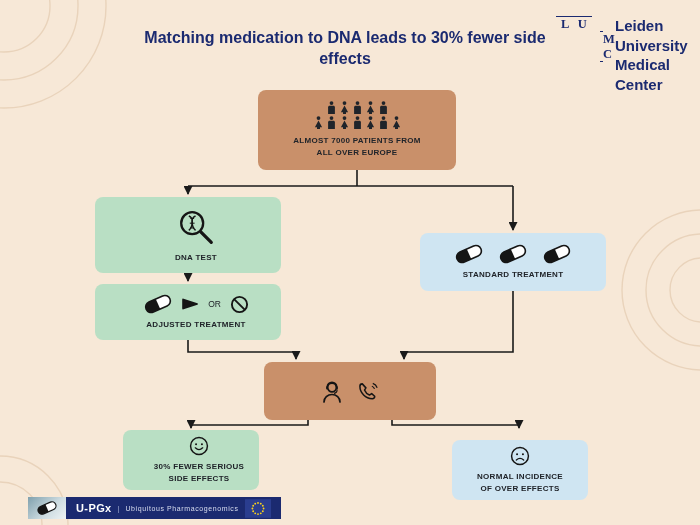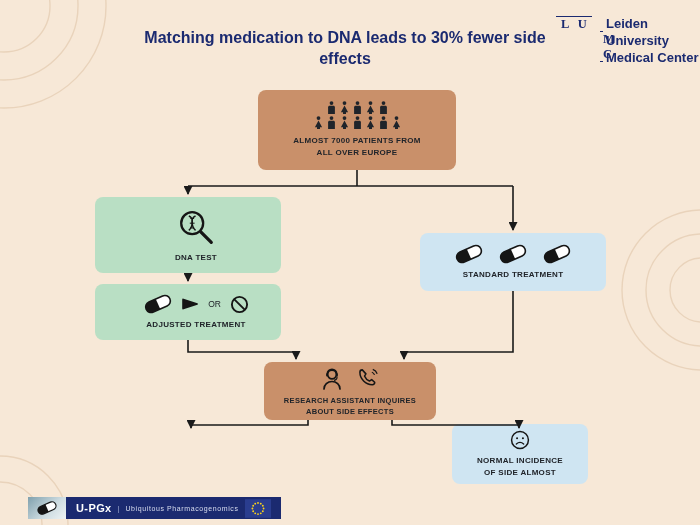--- a/index.html
+++ b/index.html
@@ -12,21 +12,21 @@
 
   .title { position:absolute; z-index:2; left:128px; top:28px; width:434px; text-align:center;
            font-weight:bold; font-size:16px; line-height:1.3; color:var(--title_navy,#1b2a70); }
 
   .lumc { position:absolute; z-index:2; left:556px; top:16px; display:flex; align-items:flex-start; }
   .lumc-mark { width:36px; }
   .lumc-row { font-family:"Liberation Serif", serif; font-weight:bold; color:var(--title_navy,#1b2a70);
               font-size:12.5px; line-height:1.15; letter-spacing:3px; text-align:center;
               border-top:1.5px solid var(--title_navy,#1b2a70); padding-left:3px; }
   .lumc-row:last-child { border-bottom:1.5px solid var(--title_navy,#1b2a70);margin-left:44px; }
-  .lumc-text { margin-left:14px; color:var(--title_navy,#1b2a70); font-size:13px; line-height:1.3; font-weight:bold; }
+  .lumc-text { margin-left:23px; color:var(--title_navy,#1b2a70); font-size:15px; line-height:1.3; font-weight:bold; }
 
   .box { position:absolute; z-index:2; border-radius:8px; display:flex; flex-direction:column;
          align-items:center; justify-content:center; text-align:center; gap:4px; padding:5px; }
   .brown { background:var(--box_brown,#c9906a); }
   .green { background:var(--box_green,#b9dfc4);padding-left:21px; }
   .blue  { background:var(--box_blue,#cfe5f2); }
   .label { font-weight:bold; font-size:8px; letter-spacing:.3px; color:var(--text_dark,#20242a); line-height:1.5; }
   .label-sm { font-size:7.5px; }
   .icon-row { display:flex; align-items:center; justify-content:center; gap:9px; }
   .or { font-weight:normal; font-size:8.5px; color:var(--text_dark,#20242a); }
@@ -261,34 +261,39 @@
 
   <div class="box brown" style="left:264px;top:362px;width:172px;height:58px">
     <div class="icon-row" style="gap:11px">
       <svg width="26" height="26">
           <use href="#sym-doctor"></use>
         </svg>
       <svg width="21" height="21">
           <use href="#sym-phone"></use>
         </svg>
     </div>
-    <div class="label label-sm">
-      <div>RESEARCH ASSISTANT INQUIRES</div>
-      <div>ABOUT SIDE EFFECTS</div>
-    </div>
-  </div>
-
-
-  <div class="box blue" style="left:452px;top:424px;width:136px;height:60px">
+  </div>
+
+  <div class="box green" style="left:123px;top:430px;width:136px;height:60px">
+    <svg width="26" height="26">
+        <use href="#sym-happy"></use>
+      </svg>
+    <div class="label">
+      <div>30% FEWER SERIOUS</div>
+      <div>SIDE EFFECTS</div>
+    </div>
+  </div>
+
+  <div class="box blue" style="left:452px;top:440px;width:136px;height:60px">
     <svg width="26" height="26">
         <use href="#sym-sad"></use>
       </svg>
     <div class="label">
       <div>NORMAL INCIDENCE</div>
-      <div>OF SIDE ALMOST</div>
+      <div>OF OVER EFFECTS</div>
     </div>
   </div>
 
   <div class="footer">
     <div class="photo">
       <svg width="22" height="16" viewBox="0 0 30 22">
           <use href="#sym-capsule"></use>
         </svg>
     </div>
     <div class="bar">

